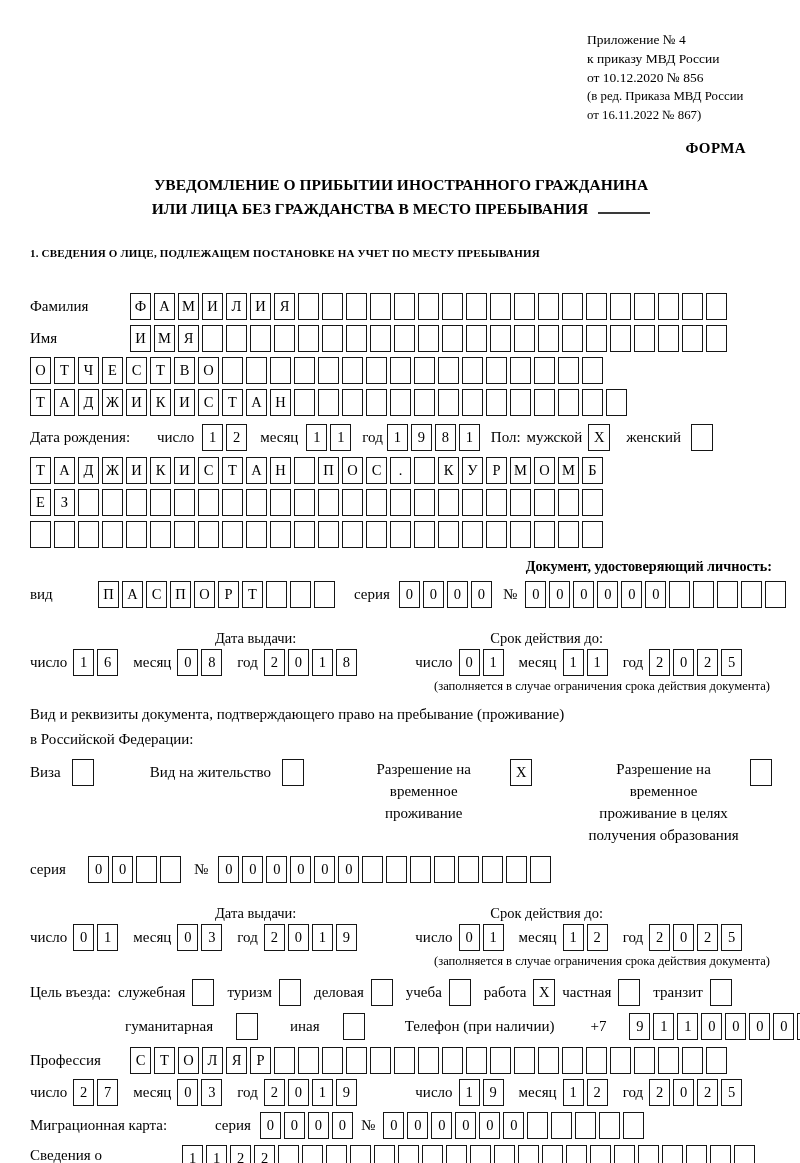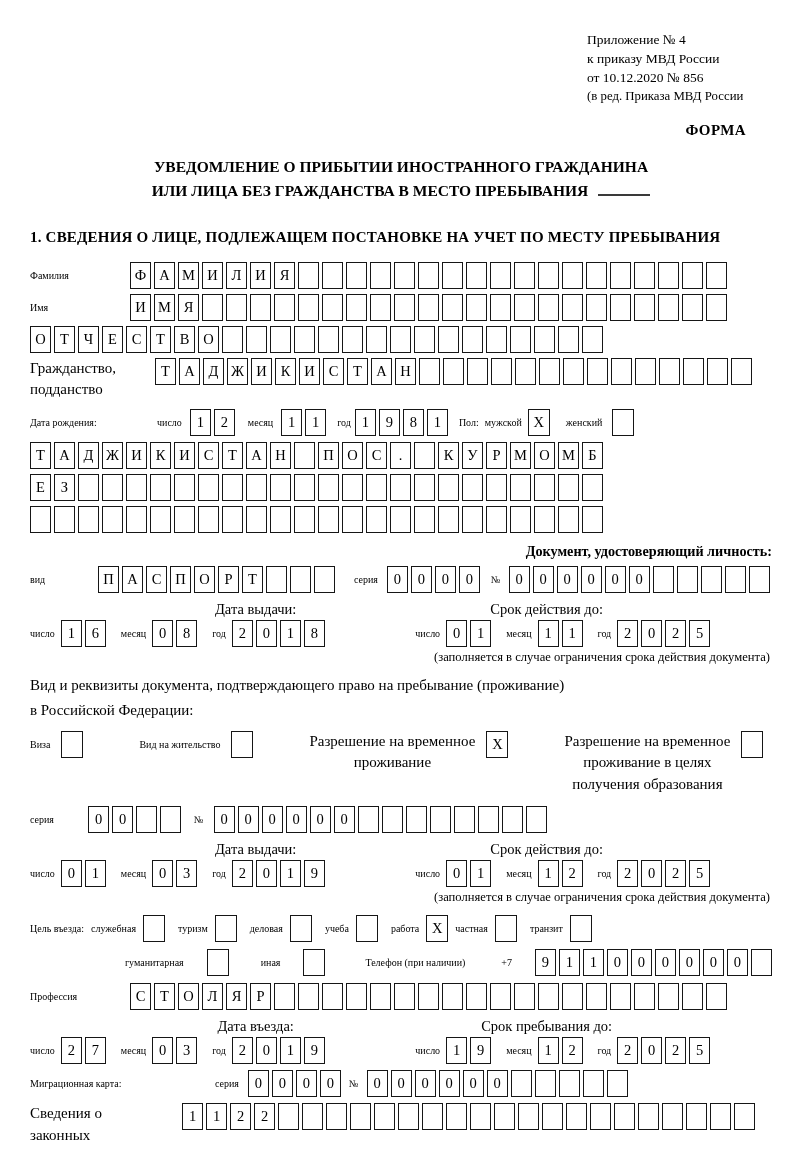--- a/index.html
+++ b/index.html
@@ -11,43 +11,43 @@
   }
   .page { padding:30px 28px 0 30px; }
 
   .hdr { margin-left:557px; width:205px; font-size:13.5px; line-height:1.42; }
   .hdr .sub { font-size:12.8px; }
   .forma { text-align:right; padding-right:26px; font-weight:bold; font-size:15px; margin-top:16px; letter-spacing:.4px; }
 
   .title { text-align:center; font-weight:bold; font-size:15.5px; margin-top:16px; line-height:1.55; }
   .blank { display:inline-block; width:52px; border-bottom:2px solid #3a3a3a; margin-left:10px; }
 
-  .sec { font-weight:bold; font-size:15px; margin-top:26px; margin-bottom:16px; letter-spacing:.2px; }
+  .sec { font-weight:bold; font-size:11px; margin-top:26px; margin-bottom:34px; letter-spacing:.2px; }
 
   .frow { display:flex; align-items:flex-start; margin-bottom:5px; }
-  .lbl { font-size:10px; line-height:27px; flex:0 0 auto; }
+  .lbl { font-size:15px; line-height:27px; flex:0 0 auto; }
   .lblblock { font-size:15px; line-height:1.45; flex:0 0 auto; }
   .w100 { width:100px; } .w125 { width:125px; } .w150 { width:150px; }
 
   .cells { display:flex; flex-wrap:nowrap; flex:0 0 auto; }
   .cell {
     width:21px; height:27px; border:1.6px solid #161616; margin-right:3px;
     text-align:center; font-size:14.5px; line-height:24px; flex:0 0 auto;
   }
   .cbox {
     display:inline-block; width:22px; height:27px; border:1.6px solid #161616;
     text-align:center; font-size:14.5px; line-height:24px; vertical-align:top; flex:0 0 auto;
   }
 
   .stack { display:flex; flex-direction:column; }
   .stack .cells { margin-bottom:5px; }
 
   .center-bold { text-align:right; font-weight:bold; font-size:14.2px; margin:4px 0 6px 0; }
 
-  .dates-head { display:flex; font-size:14.5px; margin-top:8px;justify-content:space-between; }
+  .dates-head { display:flex; font-size:14.5px; margin-top:22px;justify-content:space-between; }
   .dh-left { width:46%; text-align:center; padding-left:110px; }
   .dh-right { width:54%; text-align:center; padding-right:50px; }
   .dates-row { display:flex; margin-top:2px; }
   .dgroup { display:flex; align-items:center; width:46%; }
   .dgroup.right { width:54%; padding-left:44px; }
   .dgroup .lbl { margin-right:6px; line-height:27px; }
   .dgroup .cells { margin-right:12px; }
   .note { text-align:right; font-size:12.6px; margin-top:3px; padding-right:2px; }
 
   .intro { font-size:15px; line-height:1.65; margin-top:8px; }
@@ -68,20 +68,21 @@
 </head>
 <body>
 
 <div class="page">
 
   <div class="hdr">
     <div>Приложение № 4</div>
     <div>к приказу МВД России</div>
     <div>от 10.12.2020 № 856</div>
     <div class="sub">(в ред. Приказа МВД России</div>
+    <div class="sub">от 16.11.2022 № 867)</div>
   </div>
   <div class="forma">ФОРМА</div>
 
   <div class="title">
     <div>УВЕДОМЛЕНИЕ О ПРИБЫТИИ ИНОСТРАННОГО ГРАЖДАНИНА</div>
     <div><span>ИЛИ ЛИЦА БЕЗ ГРАЖДАНСТВА В МЕСТО ПРЕБЫВАНИЯ</span><span class="blank"></span></div>
   </div>
 
   <div class="sec">1. СВЕДЕНИЯ О ЛИЦЕ, ПОДЛЕЖАЩЕМ ПОСТАНОВКЕ НА УЧЕТ ПО МЕСТУ ПРЕБЫВАНИЯ</div>
 
@@ -170,24 +171,20 @@
         <span class="cell"></span>
         <span class="cell"></span>
         <span class="cell"></span>
         <span class="cell"></span>
         <span class="cell"></span>
         <span class="cell"></span>
       </span>
   </div>
 
   <div class="frow">
-    <span class="lblblock w125">
-      <span style="display:block">Гражданство,</span>
-      <span style="display:block">подданство</span>
-    </span>
     <span class="cells">
         <span class="cell">Т</span>
         <span class="cell">А</span>
         <span class="cell">Д</span>
         <span class="cell">Ж</span>
         <span class="cell">И</span>
         <span class="cell">К</span>
         <span class="cell">И</span>
         <span class="cell">С</span>
         <span class="cell">Т</span>
@@ -570,24 +567,20 @@
         <span class="cell"></span>
         <span class="cell"></span>
         <span class="cell"></span>
         <span class="cell"></span>
         <span class="cell"></span>
         <span class="cell"></span>
         <span class="cell"></span>
       </span>
   </div>
 
-  <div class="dates-head">
-    <span class="dh-left">Дата въезда:</span>
-    <span class="dh-right">Срок пребывания до:</span>
-  </div>
   <div class="dates-row">
     <span class="dgroup">
       <span class="lbl">число</span>
       <span class="cells">
           <span class="cell">2</span>
           <span class="cell">7</span>
         </span>
       <span class="lbl">месяц</span>
       <span class="cells">
           <span class="cell">0</span>

